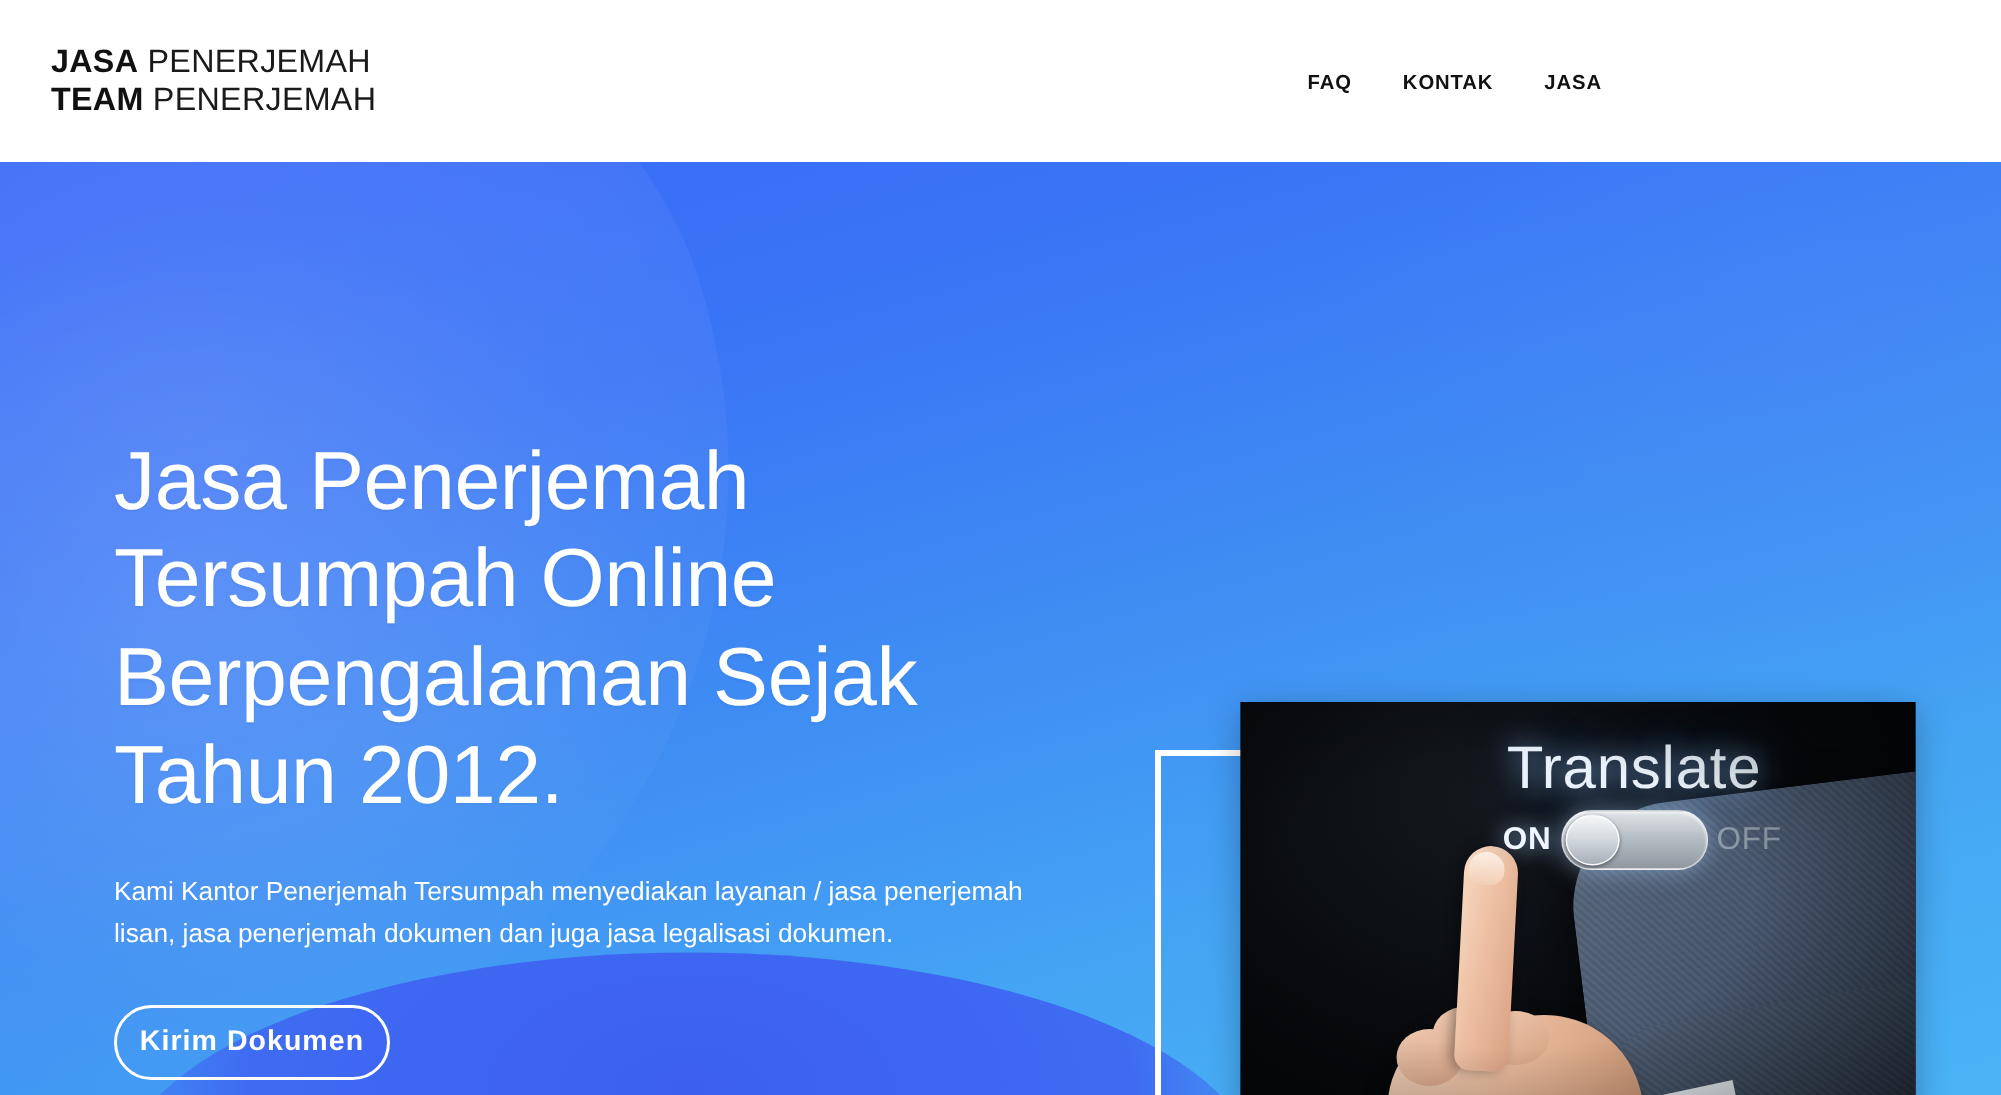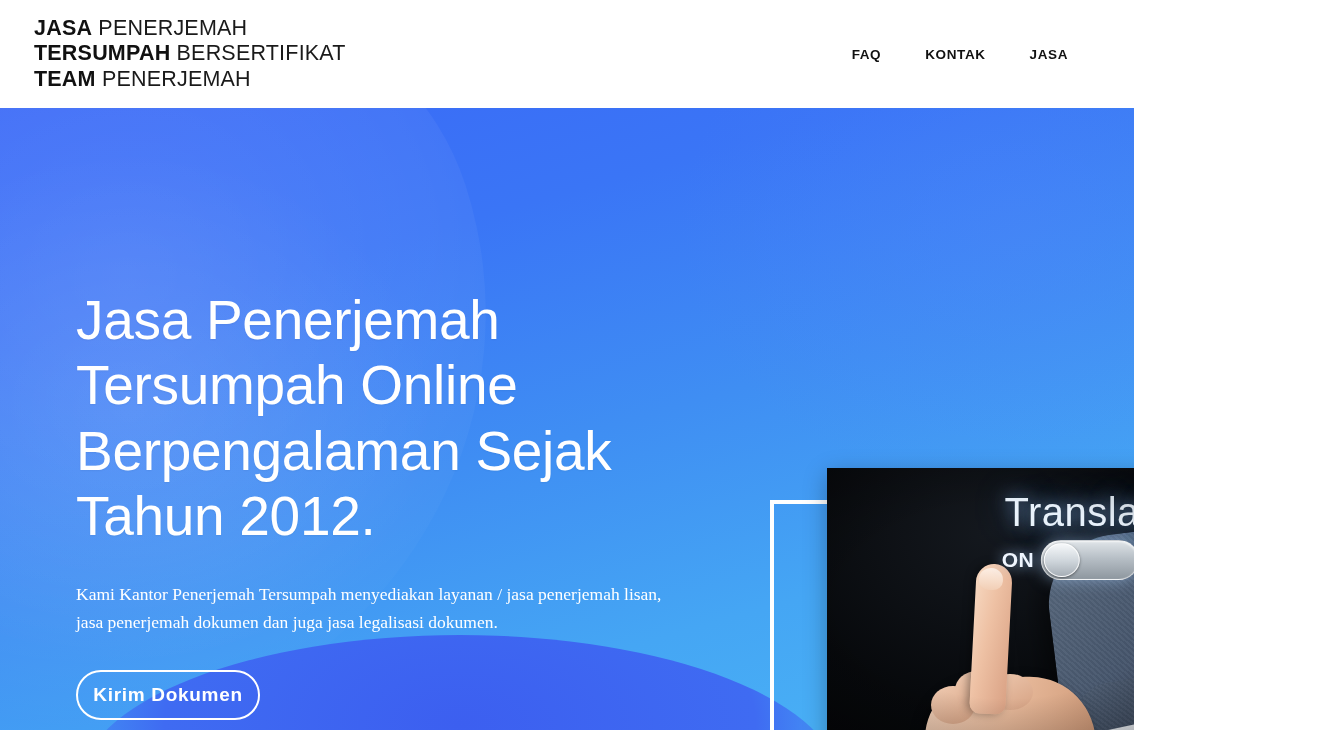--- a/index.html
+++ b/index.html
@@ -26,36 +26,36 @@
     letter-spacing:0.2px;
     color:#111111;
     user-select:none;
   }
   .logo-line { font-size:21.5px; white-space:nowrap; }
   .logo-strong { font-weight:700; }
   .logo-light  { font-weight:300; color:#1a1a1a; }
 
   .nav {
     margin-left:auto; margin-right:32px;
-    display:flex; align-items:center; gap:44px;
+    display:flex; align-items:center; gap:34px;
   }
   .nav-item {
     font-size:13.5px;
     font-weight:700;
     letter-spacing:0.6px;
     color:#111111;
     text-decoration:none;
     cursor:pointer;
     white-space:nowrap;
   }
 
   
   .hero {
     position:absolute; top:108px; left:0;
-    width:1134px; height:622px;
+    width:1334px; height:622px;
     overflow:hidden;
     background:
       linear-gradient(164deg, #3a69f7 0%, #3a75f6 26%, #3f8ef3 52%, #45a6f4 76%, #4ab4f6 100%);
   }
   
   .swirl-a {
     position:absolute;
     left:-340px; top:-130px;
     width:840px; height:760px;
     border-radius:50% 50% 52% 48% / 56% 44% 56% 44%;
@@ -104,21 +104,20 @@
     letter-spacing:-0.3px;
     text-shadow:0 1px 2px rgba(0,0,0,0.05);
   }
   .hero-sub {
     margin-top:30px;
     color:#ffffff;
     font-weight:400;
     font-size:17.5px;
     line-height:1.62;
     max-width:612px;
-    font-family:Liberation Serif, serif;
   }
   .hero-btn {
     display:inline-flex;
     align-items:center; justify-content:center;
     margin-top:34px;
     width:184px; height:50px;
     border:2px solid #ffffff;
     border-radius:26px;
     background:transparent;
     color:#ffffff;
@@ -278,24 +277,20 @@
 <div class="page">
 
   <header class="header">
 
     <div class="logo">
       <div class="logo-line">
         <span class="logo-strong">JASA</span>
         <span class="logo-light">PENERJEMAH</span>
       </div>
       <div class="logo-line">
-        <span class="logo-strong">TERSUMPAH</span>
-        <span class="logo-light">BERSERTIFIKAT</span>
-      </div>
-      <div class="logo-line">
         <span class="logo-strong">TEAM</span>
         <span class="logo-light">PENERJEMAH</span>
       </div>
     </div>
 
     <nav class="nav">
       <a class="nav-item" href="#">FAQ</a>
       <a class="nav-item" href="#">KONTAK</a>
       <a class="nav-item" href="#">JASA</a>
     </nav>

